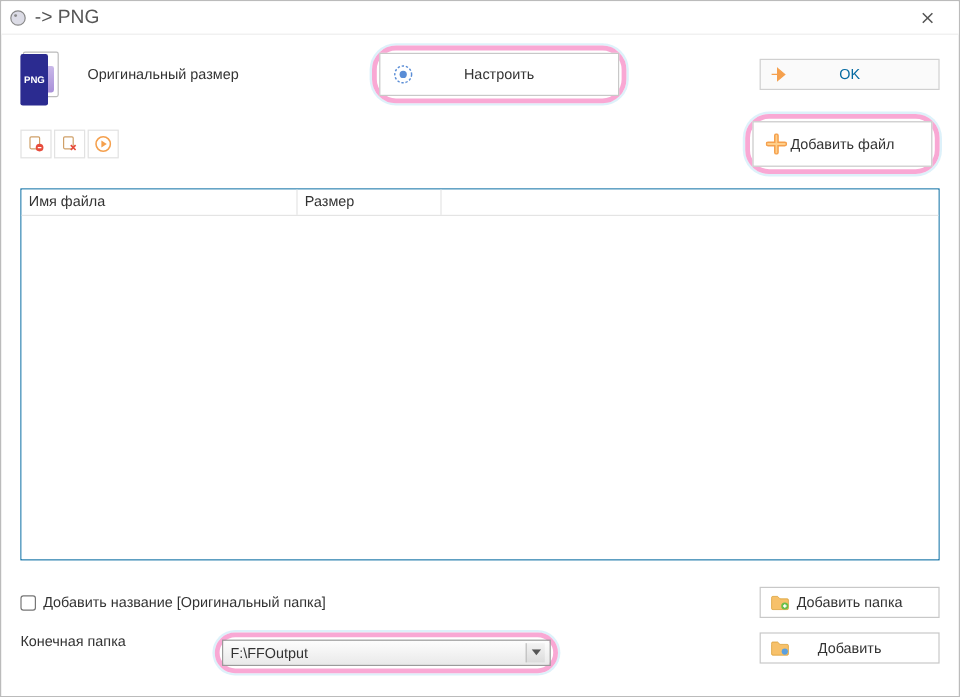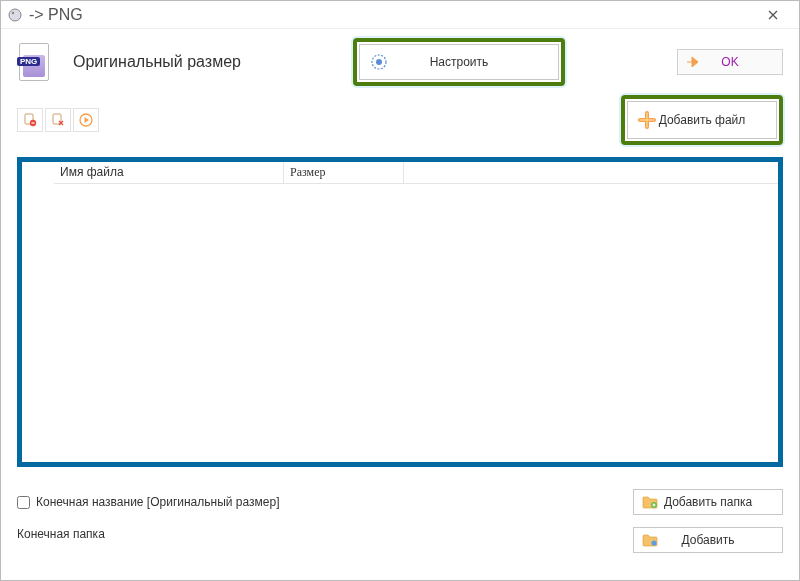--- a/index.html
+++ b/index.html
@@ -58,50 +58,50 @@
     border-radius: 2px;
     position: absolute; left:2px; top:2px;
   }
   .file-thumb {
     position:absolute; left:6px; top:14px;
     width:22px; height:22px;
     background: linear-gradient(180deg, #c9b8e9, #a890d8);
     border-radius:2px;
   }
   .png-tag {
-    position:absolute; left:0; top:16px;
+    position:absolute; left:0; top:4px;
     background:#2b2b90; color:#fff;
     font-size:8px; font-weight:bold;
-    padding:0 3px;
+    padding:17px 3px;
     border-radius:2px;
   }
-  .orig-size-label { color:#333; font-size:16px; }
+  .orig-size-label { color:#333; font-size:12px; }
   .top-center { flex:1; display:flex; justify-content:center; }
   .settings-btn {
     width: 200px; height: 36px;
     background: #fff;
     border: 1px solid #c8c8c8;
     display:flex; align-items:center; justify-content:center;
     cursor:pointer; position:relative;
   }
   .settings-btn .gear-icon {
     position:absolute; left:10px; top:50%; transform:translateY(-50%);
   }
   .highlight-blue {
-    border: 4px solid #4d7c0f;
-    border-radius: 4px;
+    border: 4px solid #f9a8d4;
+    border-radius: 20px;
     box-shadow: 0 0 0 2px rgba(30,159,224,0.15);
     padding: 2px;
   }
   .top-right { display:flex; flex-direction:column; align-items:flex-end; gap:6px; }
   .ok-btn {
-    width: 106px; height: 26px;
+    width: 150px; height: 26px;
     border:1px solid #d0d0d0;
     display:flex; align-items:center; justify-content:center;
-    color:#a21caf; cursor:pointer; position:relative;
+    color:#0369a1; cursor:pointer; position:relative;
     background:#fafafa;
   }
   .ok-btn .ok-arrow { position:absolute; left:8px; color:#f5a04d; }
 
   
   .second-row {
     margin-top: 10px;
     display:flex; align-items:center;
   }
   .small-btns { display:flex; gap:2px; }
@@ -120,40 +120,39 @@
     background:#fff;
     display:flex; align-items:center; justify-content:center;
     cursor:pointer; position:relative;
     font-size:12px;
   }
   .addfile-btn .plus-icon { position:absolute; left:10px; }
 
   
   .table-wrap {
     margin-top: 12px;
-    border: 5px solid #0369a1;
+    border: 1px solid #0369a1;
     height: 310px;
     background:#fff;
-    padding-left:32px;
   }
   .thead {
     display:flex;
     height:22px;
     border-bottom:1px solid #e4e4e4;
     background:#fff;
     font-size:12px; color:#333;
   }
   .th {
     padding: 3px 6px;
     border-right:1px solid #e4e4e4;
   }
   .th:last-child { border-right:none; flex:1; }
   .col-name { width: 230px; }
   .col-folder { width: 128px; }
-  .col-size { width: 120px; font-family: Liberation Serif, serif; }
+  .col-size { width: 120px; }
   .tbody { height: calc(100% - 22px); background:#fff; }
 
   
   .bottom {
     margin-top: 22px;
   }
   .row-a {
     display:flex; align-items:center; margin-bottom:12px;
   }
   .check-wrap { display:flex; align-items:center; flex:1; }
@@ -290,35 +289,45 @@
       <div class="th col-size">Размер</div>
       <div class="th"></div>
     </div>
     <div class="tbody"></div>
   </div>
 
   <div class="bottom">
     <div class="row-a">
       <label class="check-wrap">
         <input type="checkbox" style="">
-        <span>Конечная название [Оригинальный размер]</span>
+        <span>Добавить название [Оригинальный папка]</span>
       </label>
       <div class="btn-reg">
         <span class="ic">
           <svg width="16" height="14">
               <path d="M1 4 L1 12 Q1 13 2 13 L14 13 Q15 13 15 12 L15 5 Q15 4 14 4 L8 4 L6 2 L2 2 Q1 2 1 3 Z" fill="#f7c16a" stroke="#d69a2d" stroke-width="0.6"></path>
               <circle cx="12" cy="10" r="3" fill="#6bbf49"></circle>
               <path d="M12 8.5 V11.5 M10.5 10 H13.5" stroke="#fff" stroke-width="1.2"></path>
             </svg>
         </span>
         <span>Добавить папка</span>
       </div>
     </div>
     <div class="row-b">
       <div class="dest-label">Конечная папка</div>
+      <div class="highlight-blue select-wrap">
+        <div class="select">
+          <span>F:\FFOutput</span>
+          <span class="dd">
+            <svg width="8" height="6">
+                <path d="M0 0 L4 5 L8 0 Z" fill="#555"></path>
+              </svg>
+          </span>
+        </div>
+      </div>
       <div style="flex:1"></div>
       <div class="btn-reg">
         <span class="ic">
           <svg width="16" height="14">
               <path d="M1 4 L1 12 Q1 13 2 13 L14 13 Q15 13 15 12 L15 5 Q15 4 14 4 L8 4 L6 2 L2 2 Q1 2 1 3 Z" fill="#f7c16a" stroke="#d69a2d" stroke-width="0.6"></path>
               <circle cx="12" cy="10" r="2.6" fill="#5aa0e0"></circle>
             </svg>
         </span>
         <span>Добавить</span>
       </div>

